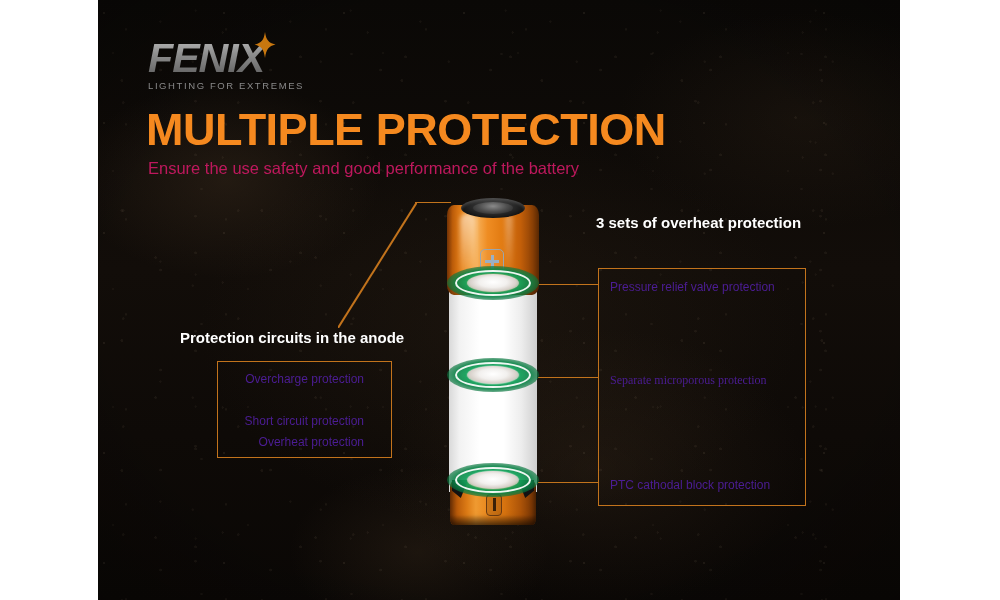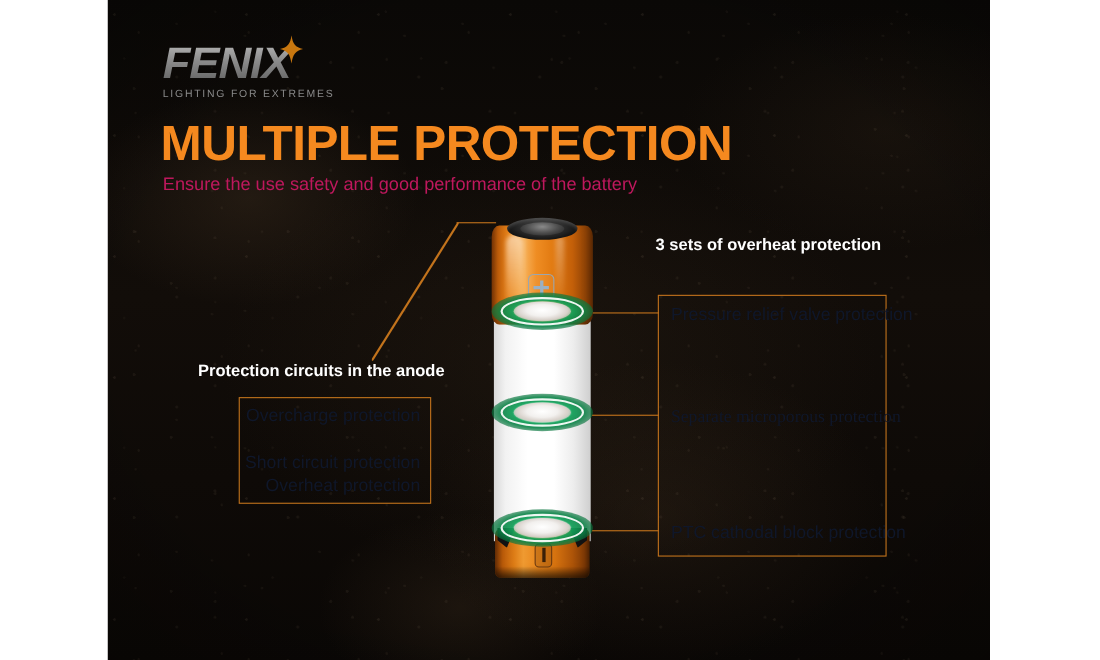--- a/index.html
+++ b/index.html
@@ -90,23 +90,23 @@
   #head-right{left:596px;top:214px;}
 
   
   .box{
     position:absolute;border:1.4px solid #C2731C;box-sizing:border-box;background:transparent;
   }
   #box-left{left:217px;top:361px;width:175px;height:97px;}
   #box-right{left:598px;top:268px;width:208px;height:238px;}
 
   .box-item{
-    position:absolute;font-size:16px;color:#0f172a;white-space:nowrap;line-height:16px;
-  }
-  .left-item{right:9px;text-align:left;}
+    position:absolute;font-size:12px;color:#4c1d95;white-space:nowrap;line-height:16px;
+  }
+  .left-item{right:27px;text-align:left;}
   #l0{top:9px;}  #l1{top:30px;} #l2{top:51px;} #l3{top:72px;}
 
   .right-item{left:11px;}
   #r0{top:10px;} #r1{top:103px;font-family:Liberation Serif, serif;} #r2{top:208px;}
 
   
   .conn{position:absolute;background:#C2731C;}
   #conn-top-h{left:415px;top:202px;width:36px;height:1.4px;}
   #conn-diag{
     left:338px;top:202px;width:79px;height:126px;

